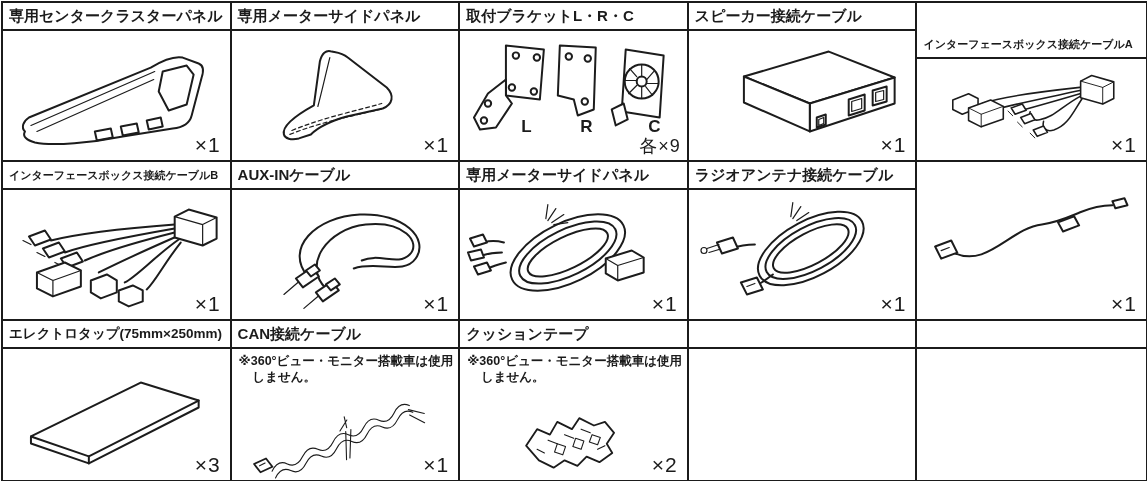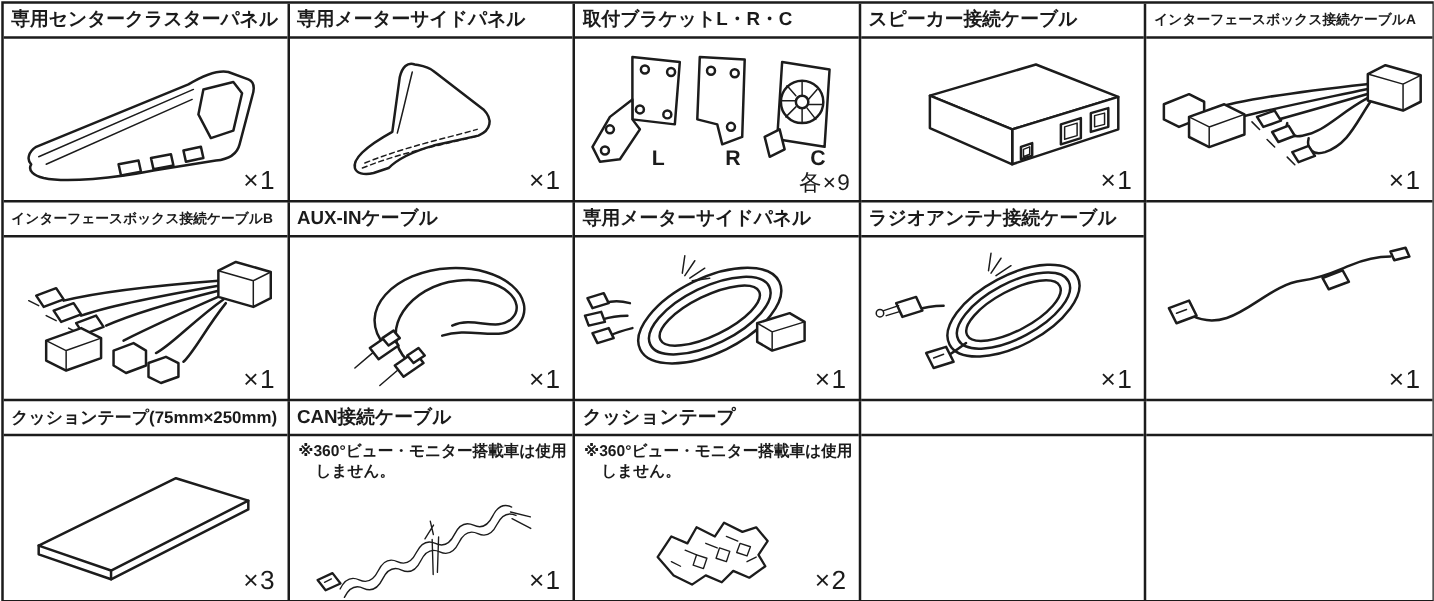--- a/index.html
+++ b/index.html
@@ -126,21 +126,21 @@
         <path d="M184,59 l14,-4 l0,15 l-14,4 z"></path>
         <path class="thin" d="M187,61 l8,-2 l0,9 l-8,2 z"></path>
         <path d="M128,86 l9,-3 l0,10 l-9,3 z"></path>
         <path class="thin" d="M130,88 l5,-2 l0,6 l-5,2 z"></path>
       </svg>
       <div class="qty">×1</div>
     </div>
   </div>
 
   <div class="cell">
-    <div class="cell-title" style="font-size: 11px;">インターフェースボックス接続ケーブルA</div>
+    <div class="cell-title" style="font-size: 11px; margin-top: 28px;">インターフェースボックス接続ケーブルA</div>
     <div class="cell-body">
       <svg viewBox="0 0 227 128">
         <path d="M175,36 C120,42 75,48 52,56"></path>
         <path d="M175,40 C128,50 88,58 68,64"></path>
         <path d="M175,44 C138,55 112,62 98,66"></path>
         <path d="M176,47 C152,60 142,74 124,77 C114,79 110,73 112,67"></path>
         <path d="M178,50 C166,68 160,84 142,90 C132,93 127,87 129,79"></path>
         <path class="solid" d="M176,28 L190,21 L218,29 L218,50 L204,57 L176,49 Z"></path>
         <path class="thin" d="M176,28 L204,36 L218,29 M204,36 L204,57"></path>
         <path class="solid" d="M14,52 L34,44 L46,50 L46,62 L26,70 L14,64 Z"></path>
@@ -243,21 +243,21 @@
         <path class="solid" d="M18,70 l16,-6 l6,12 l-16,6 z"></path>
         <path class="thin" d="M24,74 l8,-3"></path>
         <path class="solid" d="M140,46 l16,-6 l5,9 l-16,6 z"></path>
         <path class="solid" d="M194,25 l12,-3 l3,7 l-12,3 z"></path>
       </svg>
       <div class="qty">×1</div>
     </div>
   </div>
 
   <div class="cell">
-    <div class="cell-title" style="font-size: 13.5px;">クッションテープ(75mm×250mm)</div>
+    <div class="cell-title" style="font-size: 13.5px;">エレクトロタップ(75mm×250mm)</div>
     <div class="cell-body">
       <svg viewBox="0 0 227 128">
         <path class="solid" d="M28,86 L138,32 L196,50 L86,106 Z"></path>
         <path d="M28,86 L28,93 L86,113 L86,106"></path>
         <path d="M86,113 L196,57 L196,50"></path>
       </svg>
       <div class="qty">×3</div>
     </div>
   </div>
 

